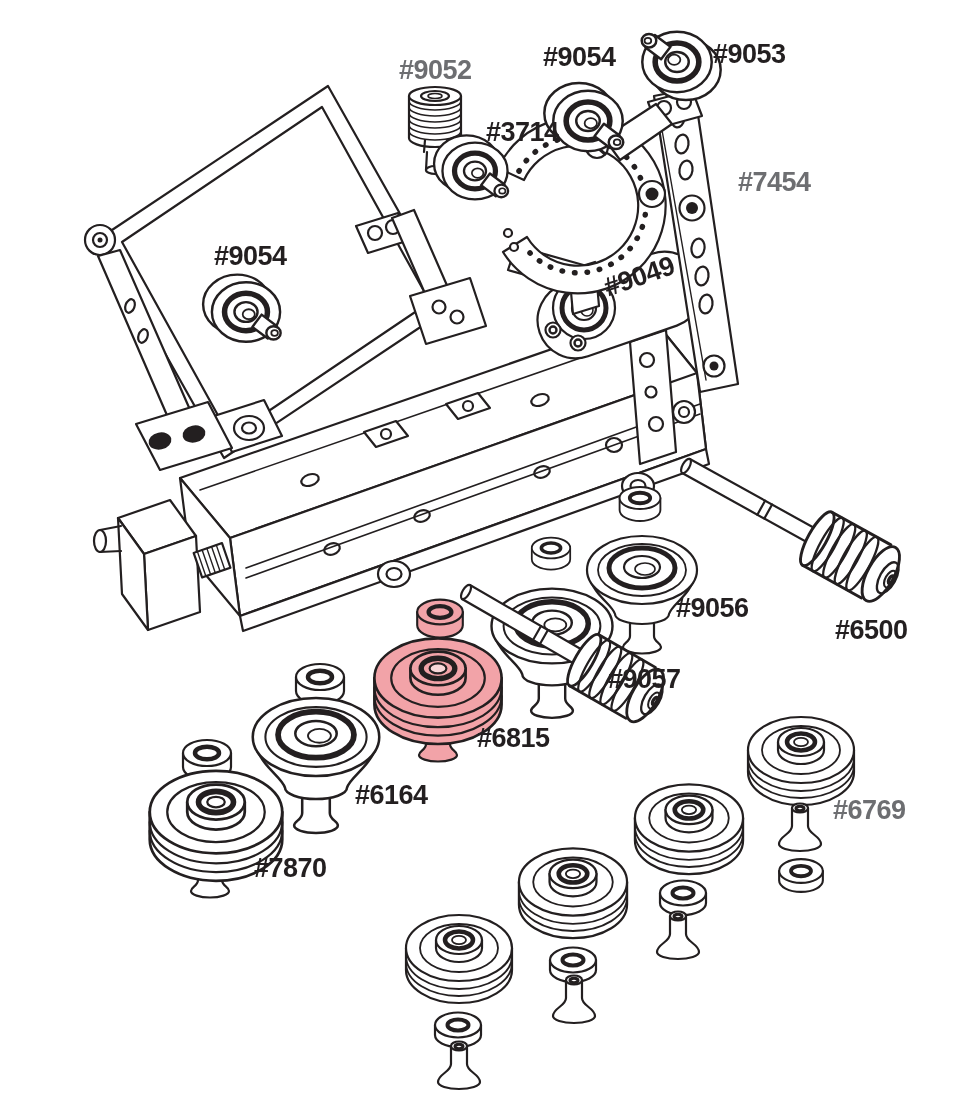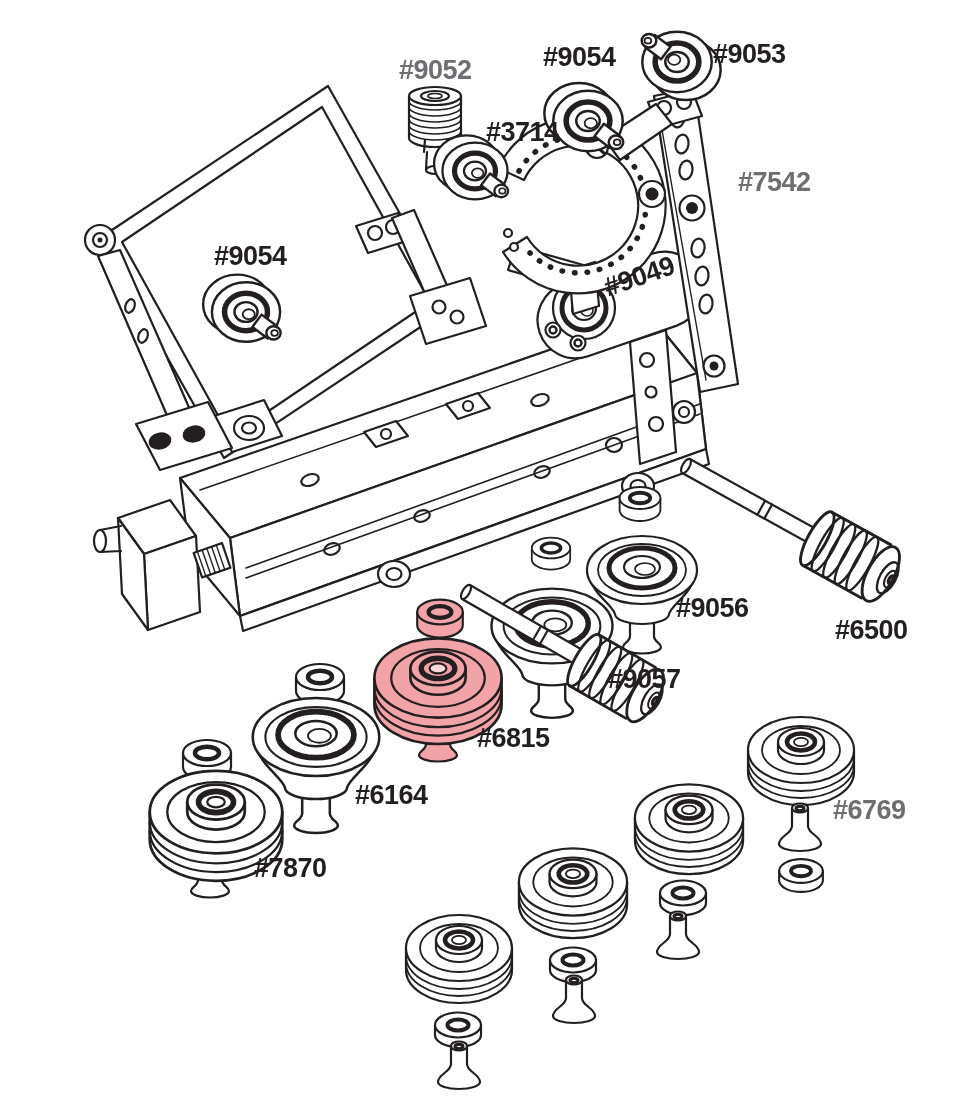--- a/index.html
+++ b/index.html
@@ -273,21 +273,21 @@
       <use href="#washer" transform="translate(458,1025)"></use>
       <use href="#screw" transform="translate(459,1076)"></use>
     </g>
   </g>
 </svg>
 
 <div class="lbl gray" style="left:399px;top:55px">#9052</div>
 <div class="lbl" style="left:543px;top:42px">#9054</div>
 <div class="lbl" style="left:713px;top:39px">#9053</div>
 <div class="lbl" style="left:486px;top:117px">#3714</div>
-<div class="lbl gray" style="left:738px;top:167px">#7542</div>
+<div class="lbl gray" style="left:738px;top:167px">#7454</div>
 <div class="lbl" style="left:214px;top:241px">#9054</div>
 <div class="lbl rot" style="left:600px;top:274px">#9049</div>
 <div class="lbl" style="left:676px;top:593px">#9056</div>
 <div class="lbl" style="left:835px;top:615px">#6500</div>
 <div class="lbl" style="left:608px;top:664px">#9057</div>
 <div class="lbl" style="left:477px;top:723px">#6815</div>
 <div class="lbl" style="left:355px;top:780px">#6164</div>
 <div class="lbl gray" style="left:833px;top:795px">#6769</div>
 <div class="lbl" style="left:254px;top:853px">#7870</div>
 

